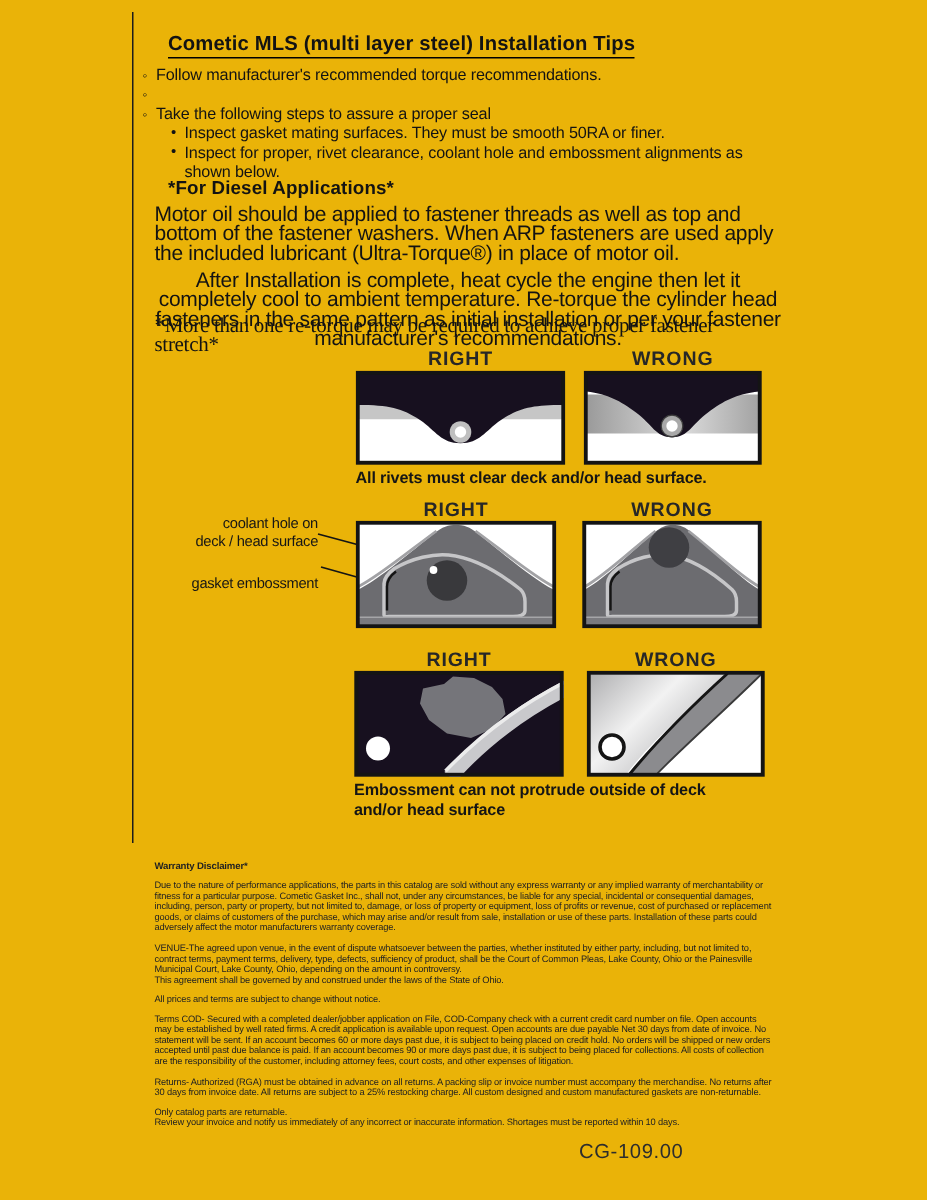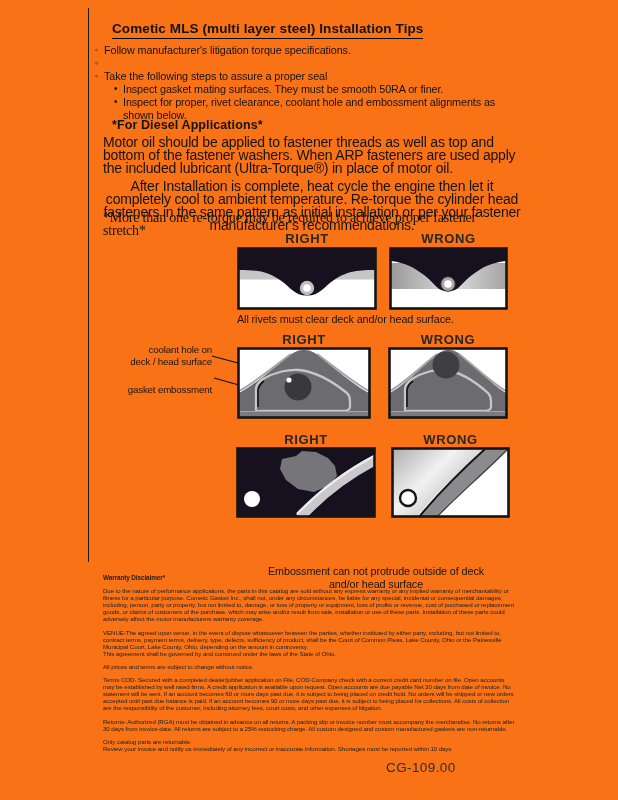--- a/index.html
+++ b/index.html
@@ -1,18 +1,18 @@
 <!DOCTYPE html>
 <html><head>
 <meta charset="utf-8">
 <style>
   html,body{margin:0;padding:0;background:#ffffff;}
   .page{
     position:relative;width:618px;height:800px;overflow:hidden;
-    background:#f97316;color:#131313;
+    background:#eab308;color:#131313;
     font-family:"Liberation Sans", sans-serif;
     -webkit-font-smoothing:antialiased;
   }
   .abs{position:absolute;}
   .left-rule{left:88px;top:8px;width:1.4px;height:554px;background:#1c1c1c;}
   .doc-title{
     left:112px;top:21px;font-size:13.5px;font-weight:bold;
     border-bottom:1.6px solid #000;padding-bottom:2px;letter-spacing:0.1px;
     white-space:nowrap;
   }
@@ -20,42 +20,42 @@
   .b-row{display:flex;align-items:flex-start;}
   .b-mark{width:9px;flex:0 0 9px;font-size:9px;line-height:12.9px;}
   .sub{margin-left:19px;}
   .sub .b-mark{font-size:10px;}
   .diesel-head{left:112px;top:118px;font-size:12.5px;font-weight:bold;letter-spacing:0.1px;}
   .body-par{width:418px;font-size:14px;line-height:13.1px;letter-spacing:-0.2px;}
   .p1{left:103px;top:136px;}
   .p2{left:103px;top:180px;text-align:center;}
   .p3{left:103px;top:211px;font-family:Liberation Serif, serif;}
   .rw-label{font-size:13px;font-weight:600;letter-spacing:0.6px;color:#272727;text-align:center;}
-  .caption{font-size:10.8px;font-weight:400;letter-spacing:-0.1px;line-height:12.5px;color:#151515;text-align:center;}
+  .caption{font-size:10.8px;font-weight:700;letter-spacing:-0.1px;line-height:12.5px;color:#151515;}
   .side-label{font-size:9.8px;letter-spacing:-0.2px;text-align:right;line-height:11.5px;color:#161616;}
   .panel{display:block;}
   .fineprint{left:103px;top:574px;width:414px;font-size:6.2px;line-height:7.1px;letter-spacing:-0.1px;color:#222;}
   .fineprint .fp-head{font-weight:bold;margin-bottom:6px;font-size:6.4px;}
   .fineprint p{margin:0 0 6px 0;}
   .fineprint .tight{margin-bottom:0;}
   .page-num{left:386px;top:760px;font-size:13.5px;letter-spacing:0.4px;color:#2d2d2d;}
 </style>
 </head>
 <body>
 
 <div class="page">
 
   <div class="abs left-rule"></div>
 
   <div class="abs doc-title">Cometic MLS (multi layer steel) Installation Tips</div>
 
   <div class="abs tips">
     <div class="b-row">
       <span class="b-mark">◦</span>
-      <span>Follow manufacturer's litigation torque specifications.</span>
+      <span>Follow manufacturer's recommended torque recommendations.</span>
     </div>
     <div class="b-row">
       <span class="b-mark">◦</span>
     </div>
     <div class="b-row">
       <span class="b-mark">◦</span>
       <span>Take the following steps to assure a proper seal</span>
     </div>
     <div class="b-row sub">
       <span class="b-mark">•</span>
@@ -166,21 +166,21 @@
     </defs>
     <rect x="1.5" y="1.5" width="116" height="68" fill="#ffffff"></rect>
     <path d="M2,2 L94,2 C70,24 42,48 26,70 L2,70 Z" fill="url(#g-d3w)"></path>
     <path d="M94,2 L117,2 C94,25 62,53 46,70 L28,70 C46,48 72,22 94,2 Z" fill="#8b8b8e"></path>
     <path d="M94,2 C72,22 46,48 28,70" stroke="#151515" stroke-width="2" fill="none"></path>
     <path d="M117,2 C94,25 62,53 46,70" stroke="#3a3a3a" stroke-width="1.2" fill="none"></path>
     <circle cx="17" cy="51" r="8" fill="#ffffff" stroke="#141414" stroke-width="2.4"></circle>
     <rect x="1.5" y="1.5" width="116" height="68" fill="none" stroke="#141414" stroke-width="2.6"></rect>
   </svg>
 
-  <div class="abs caption" style="left:236px;top:521px;width:280px;margin-top:44px;">
+  <div class="abs caption" style="left:236px;top:521px;width:280px;">
     <span>Embossment can not protrude outside of deck</span><br>
     <span>and/or head surface</span>
   </div>
 
   <div class="abs fineprint">
     <div class="fp-head">Warranty Disclaimer*</div>
     <p>Due to the nature of performance applications, the parts in this catalog are sold without any express warranty or any implied warranty of merchantability or fitness for a particular purpose.  Cometic Gasket Inc., shall not, under any circumstances, be liable for any special, incidental or consequential damages, including, person, party or property, but not limited to, damage, or loss of property or equipment, loss of profits or revenue, cost of purchased or replacement goods, or claims of customers of the purchase, which may arise and/or result from sale, installation or use of these parts.  Installation of these parts could adversely affect the motor manufacturers warranty coverage.</p>
     <p class="tight">VENUE-The agreed upon venue, in the event of dispute whatsoever between the parties, whether instituted by either party, including, but not limited to, contract terms, payment terms, delivery, type, defects, sufficiency of product, shall be the Court of Common Pleas, Lake County, Ohio or the Painesville Municipal Court, Lake County, Ohio, depending on the amount in controversy.</p>
     <p>This agreement shall be governed by and construed under the laws of the State of Ohio.</p>
     <p>All prices and terms are subject to change without notice.</p>

